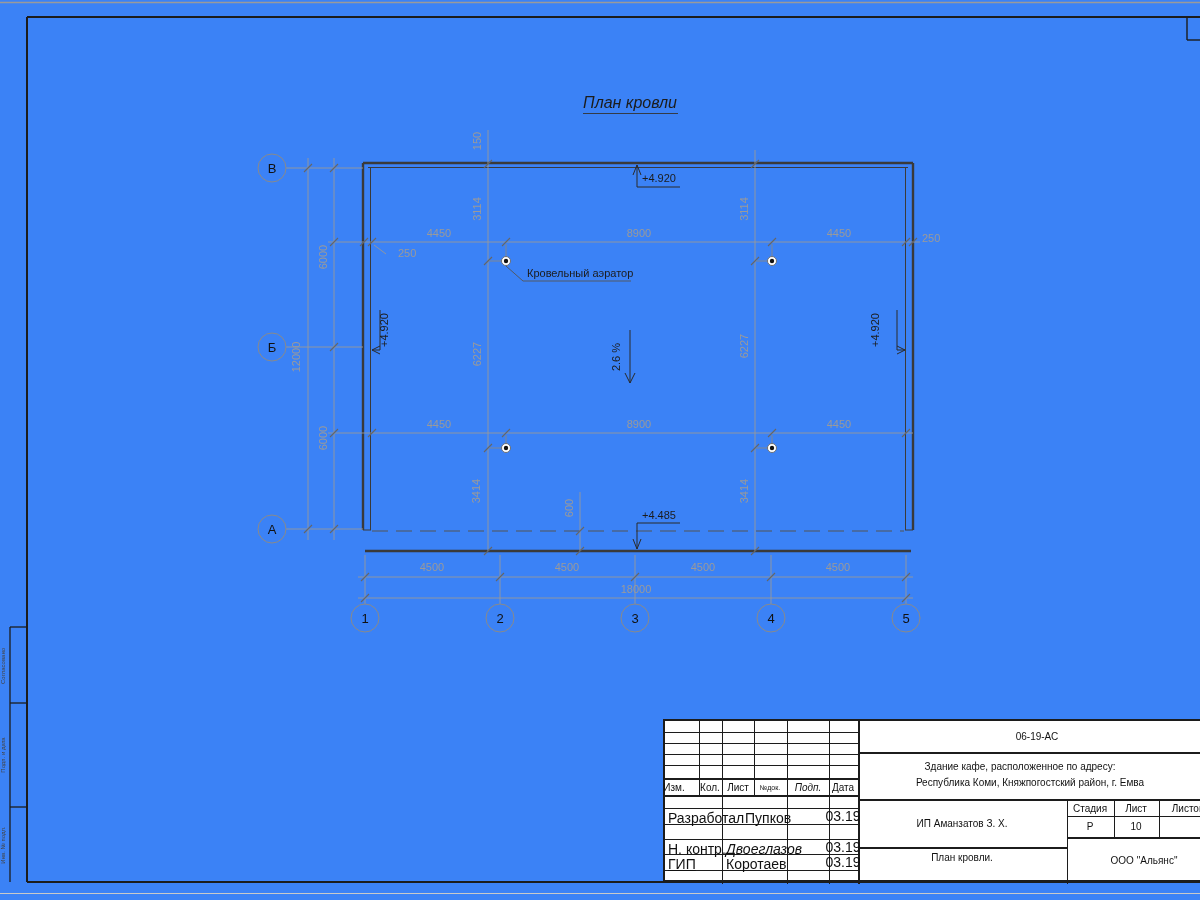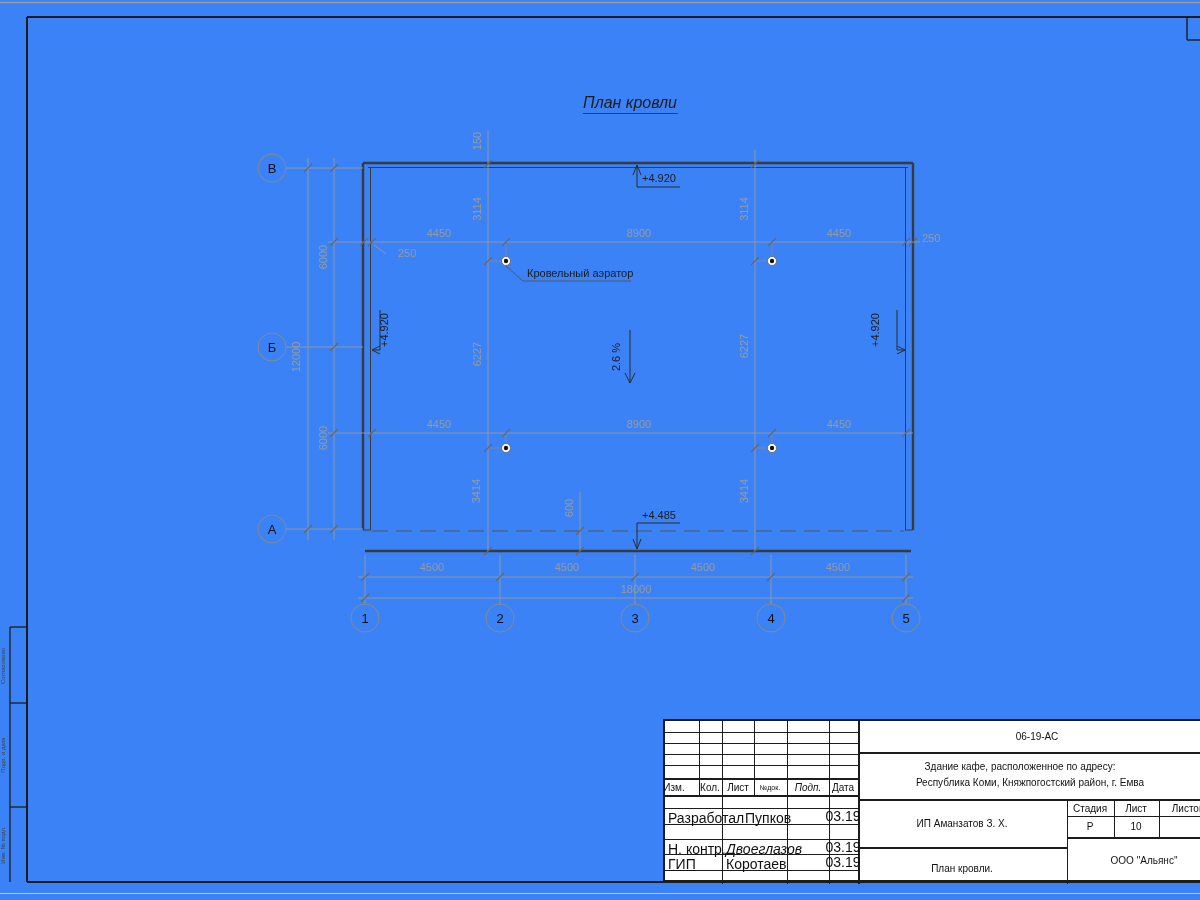--- a/index.html
+++ b/index.html
@@ -288,21 +288,21 @@
   <div class="tb-txt f8" style="left:61px;top:120px;font-style:italic;">Двоеглазов</div>
   <div class="tb-txt f8 c" style="left:178px;top:126px;">03.19</div>
   <div class="tb-txt f8" style="left:3px;top:135px;text-decoration:underline;">ГИП</div>
   <div class="tb-txt f8" style="left:61px;top:135px;">Коротаев</div>
   <div class="tb-txt f8 c" style="left:178px;top:141px;">03.19</div>
 
   <div class="tb-txt f11 c" style="left:372px;top:15px;">06-19-АС</div>
   <div class="tb-txt f11 c" style="left:355px;top:45px;">Здание кафе, расположенное по адресу:</div>
   <div class="tb-txt f11 c" style="left:365px;top:61px;">Республика Коми, Княжпогостский район, г. Емва</div>
   <div class="tb-txt f11 c" style="left:297px;top:102px;text-align:right;">ИП Аманзатов З. Х.</div>
-  <div class="tb-txt f11 c" style="left:297px;top:147px;">План кровли.</div>
+  <div class="tb-txt f11 c" style="left:297px;top:136px;">План кровли.</div>
   <div class="tb-txt f11 c" style="left:479px;top:139px;">ООО "Альянс"</div>
   <div class="tb-txt f10 c" style="left:425px;top:87px;">Стадия</div>
   <div class="tb-txt f10 c" style="left:471px;top:87px;">Лист</div>
   <div class="tb-txt f10 c" style="left:523px;top:87px;">Листов</div>
   <div class="tb-txt f11 c" style="left:425px;top:105px;">Р</div>
   <div class="tb-txt f11 c" style="left:471px;top:105px;">10</div>
   <div class="tb-txt f11 c" style="left:523px;top:105px;"></div>
 </div>
 
 </div>

